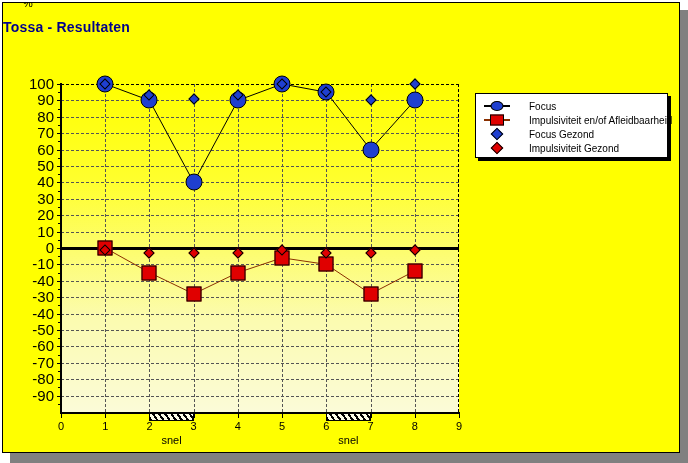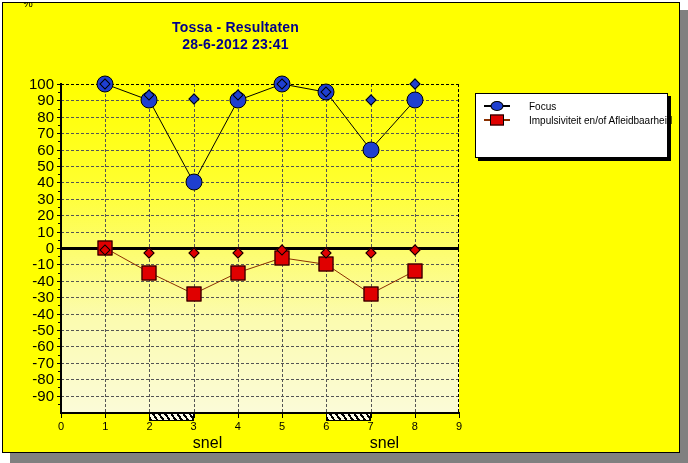--- a/index.html
+++ b/index.html
@@ -24,21 +24,21 @@
     position:absolute;left:2px;top:2px;
     width:676px;height:449px;
     background:#ffff00;
     border:1px solid #000000;
     overflow:hidden;
   }
 
   
   #title-block{
     position:absolute;left:0;top:16px;width:465px;
-    text-align:center;
+    text-align:left;
     color:#00008b;
     font-weight:bold;
     font-size:14px;
     line-height:17px;
     letter-spacing:.2px;
   }
   #title-block div{white-space:nowrap;}
 
   
   #plot{
@@ -130,24 +130,23 @@
       repeating-linear-gradient(
         55deg,
         #000 0px,#000 2px,
         #fdfde8 2px,#fdfde8 5px
       );
     border:1px solid #000;
     box-sizing:border-box;
   }
   .snel-label{
     position:absolute;
-    font-size:16px;color:#000;
+    font-size:11px;color:#000;
     transform:translateX(-50%);
     white-space:nowrap;
-    margin-left:36px;
   }
 
   
   #legend-shadow{
     position:absolute;
     left:475px;top:93px;
     width:193px;height:65px;
     background:#000;
   }
   #legend{
@@ -204,21 +203,20 @@
 <body>
 
 <div id="app">
 
   <div id="shadow"></div>
 
   <div id="window">
 
     <div id="title-block">
       <div>Tossa - Resultaten</div>
-      <div>28-6-2012  23:41</div>
     </div>
 
     <div id="pct-label">%</div>
 
     <div id="plot">
       <div id="plot-bg"></div>
       <div id="grid-layer">
           <div class="gridline-h" style="top: 0px;"></div>
           <div class="gridline-h" style="top: 16.4px;"></div>
           <div class="gridline-h" style="top: 32.8px;"></div>
@@ -391,16 +389,28 @@
           </div>
           <div class="legend-text">Focus</div>
         </div>
         <div class="legend-row">
           <div class="legend-key">
             <div class="lk-line" style="background: rgb(138, 48, 0);"></div>
             <div class="lk-mark m-square" style="width: 12px; height: 9px; background: rgb(224, 0, 0);"></div>
           </div>
           <div class="legend-text">Impulsiviteit en/of Afleidbaarheid</div>
         </div>
+        <div class="legend-row">
+          <div class="legend-key">
+            <div class="lk-mark m-diamond" style="width: 7px; height: 7px; transform: translate(-50%, -50%) rotate(45deg); background: rgb(31, 63, 208);"></div>
+          </div>
+          <div class="legend-text">Focus Gezond</div>
+        </div>
+        <div class="legend-row">
+          <div class="legend-key">
+            <div class="lk-mark m-diamond" style="width: 7px; height: 7px; transform: translate(-50%, -50%) rotate(45deg); background: rgb(224, 0, 0);"></div>
+          </div>
+          <div class="legend-text">Impulsiviteit Gezond</div>
+        </div>
       </div>
 
   </div>
 </div>
 
 </body></html>

